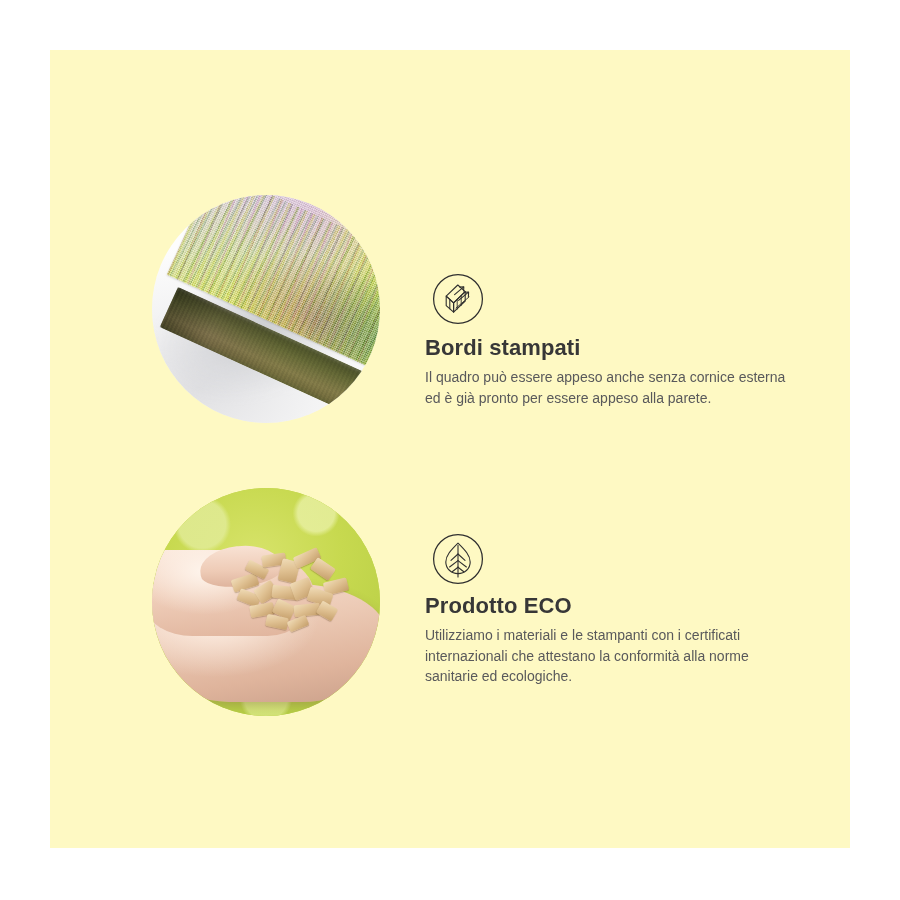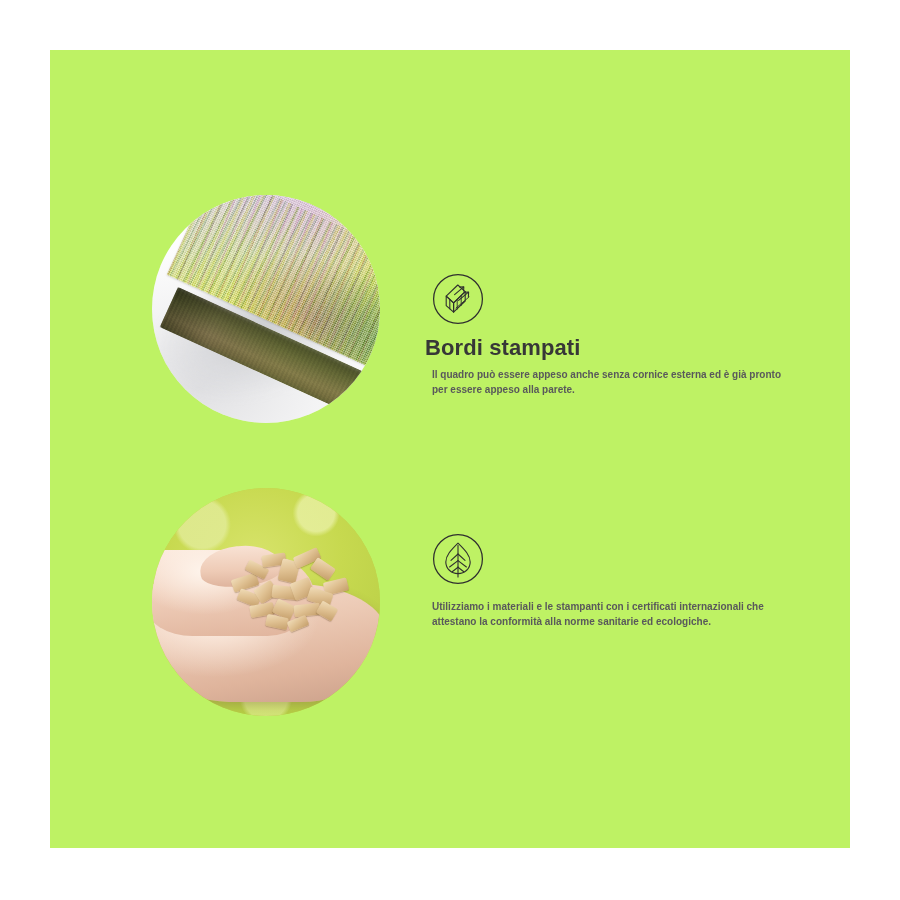--- a/index.html
+++ b/index.html
@@ -21,21 +21,21 @@
     background: #ffffff;
   }
 
   
   .panel {
     position: absolute;
     left: 50px;
     top: 50px;
     width: 800px;
     height: 798px;
-    background: #bef264;
+    background: #fef9c3;
   }
 
   .feature {
     position: absolute;
     left: 0;
     width: 800px;
   }
   .feature-edges { top: 145px; height: 280px; }
   .feature-eco   { top: 425px; height: 280px; }
 
@@ -235,23 +235,23 @@
 
   .feature-title {
     margin: 0 0 6px 0;
     font-size: 22px;
     font-weight: 700;
     color: #373737;
     letter-spacing: .1px;
     line-height: 1.18;
   }
   .feature-desc {
-    margin: 7px;
-    font-size: 10px;
-    font-weight: 700;
+    margin: 0;
+    font-size: 14px;
+    font-weight: 400;
     color: #59595b;
     line-height: 1.47;
     max-width: 366px;
   }
 </style>
 </head>
 <body>
 
 <div class="page">
   <div class="panel">
@@ -336,18 +336,19 @@
           <path d="M26 27.6 L34.4 34.0"></path>
           <path d="M26 34.2 L31.8 38.8"></path>
 
           <path d="M26 21.0 L19.0 27.4"></path>
           <path d="M26 27.6 L17.6 34.0"></path>
           <path d="M26 34.2 L20.2 38.8"></path>
         </svg>
       </div>
 
       <div class="text-block">
+        <h2 class="feature-title">Prodotto ECO</h2>
         <p class="feature-desc">Utilizziamo i materiali e le stampanti con i certificati internazionali che attestano la conformità alla norme sanitarie ed ecologiche.</p>
       </div>
     </div>
 
   </div>
 </div>
 
 </body></html>

